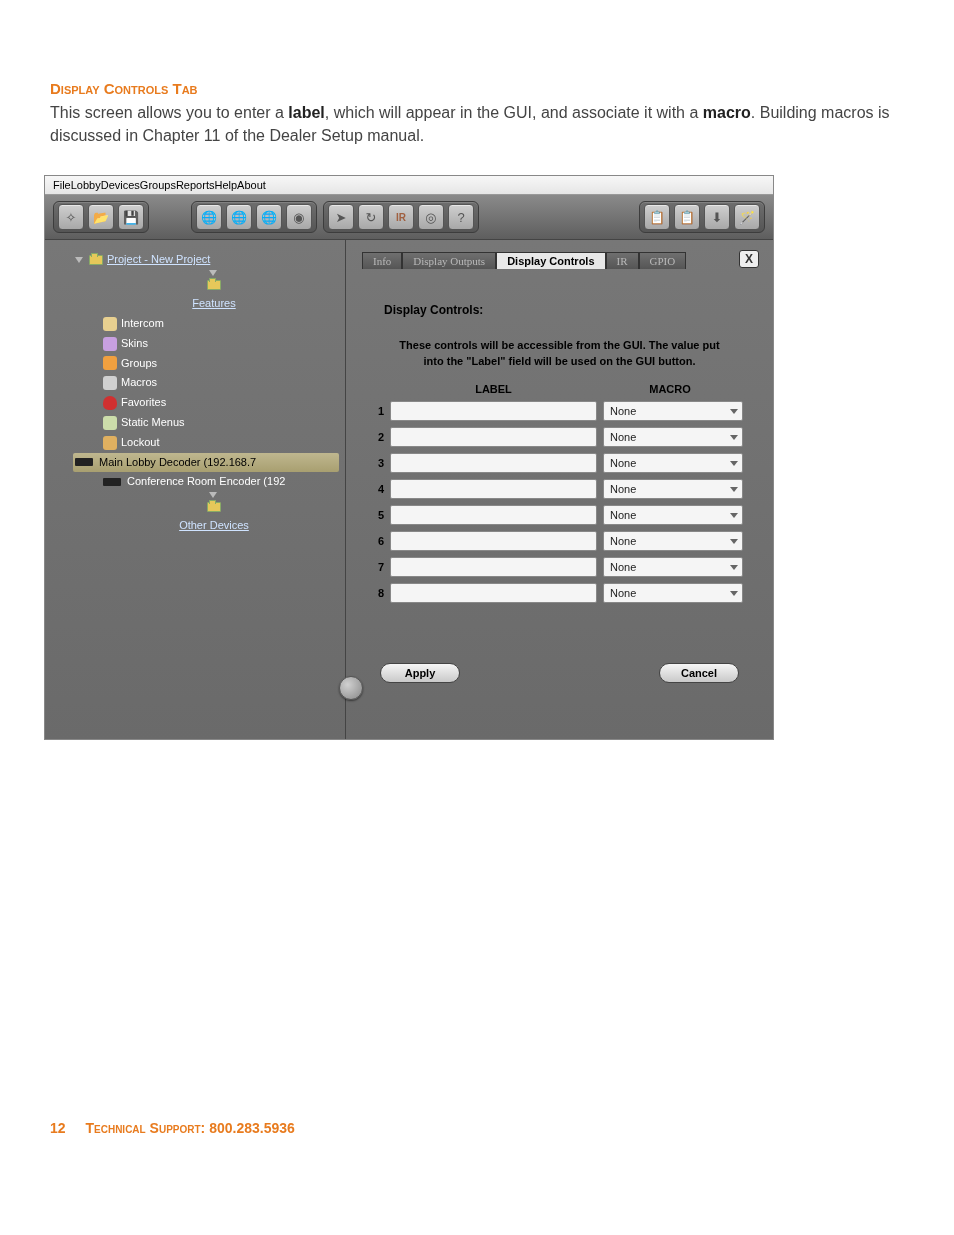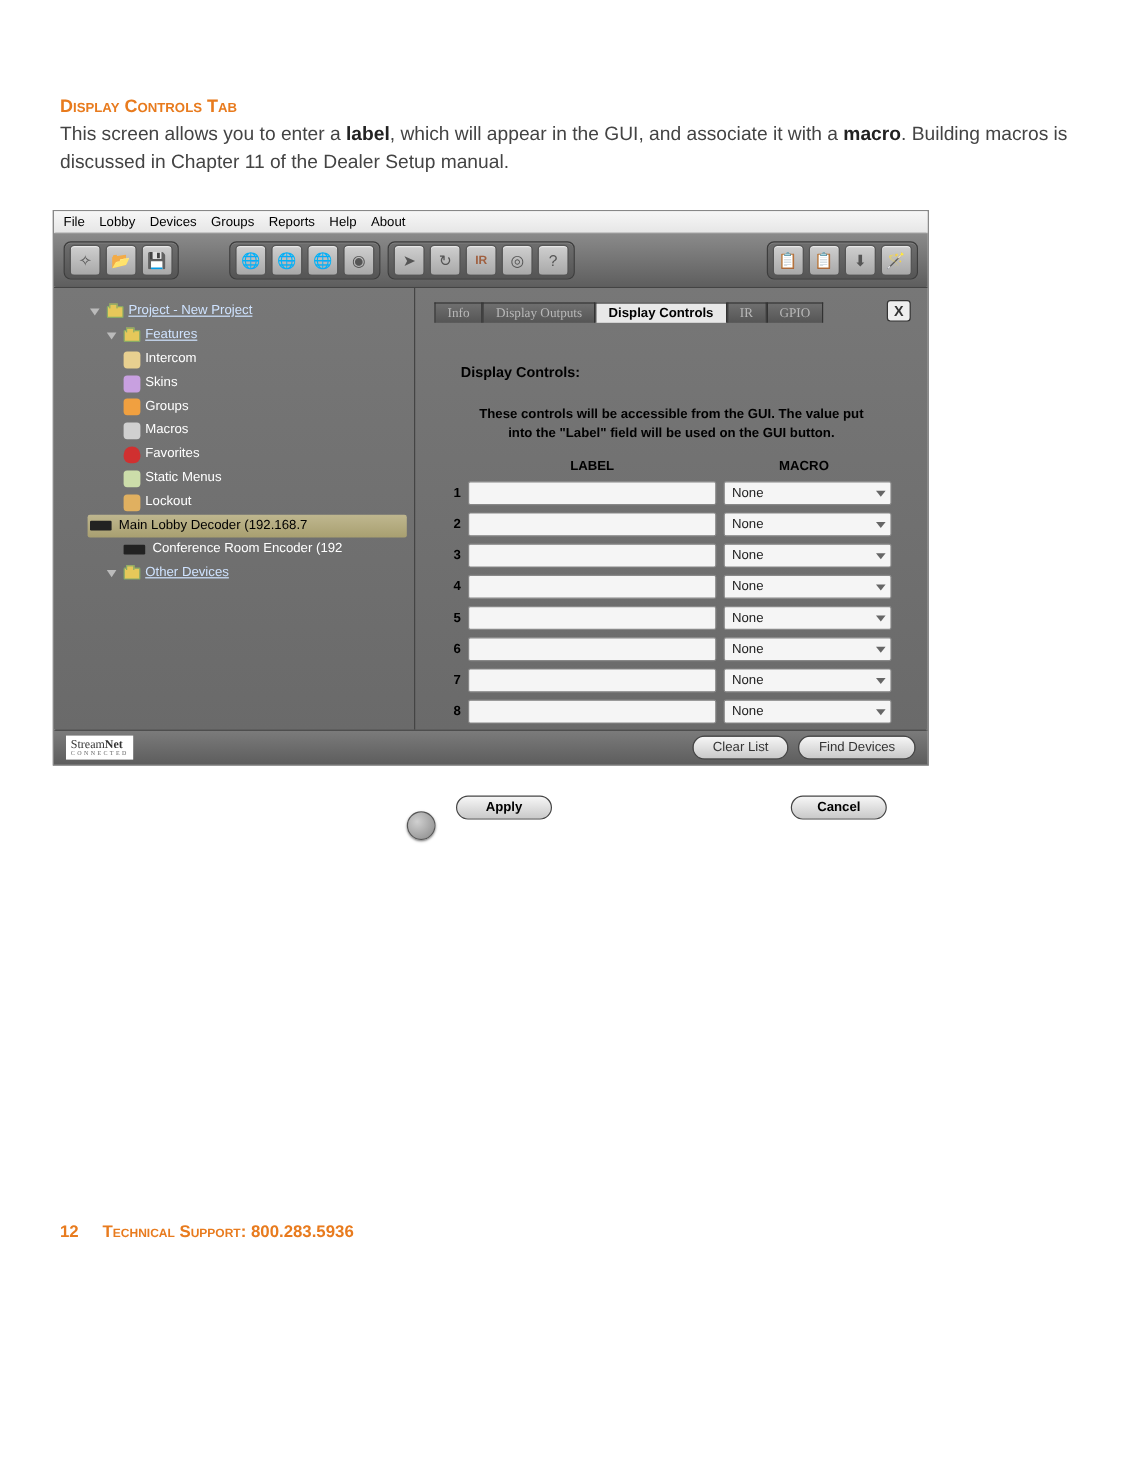--- a/index.html
+++ b/index.html
@@ -3,40 +3,40 @@
 <meta charset="utf-8">
 <style>
   * { box-sizing: border-box; margin: 0; padding: 0; }
   body { font-family: Arial, Helvetica, sans-serif; background: #fff; width: 954px; margin: 0 auto; padding: 80px 50px 40px 50px; font-size: 14px; color: #333; }
   .section-title { color: #E87B1E; font-variant: small-caps; font-weight: bold; font-size: 15px; margin-bottom: 4px; font-family: Arial, sans-serif; }
   .intro { font-size: 16px; line-height: 1.45; margin-bottom: 28px; color: #444; }
   .intro b { color: #222; }
 
   
   .app { width: 730px; margin-left: -6px; border: 1px solid #888; background: #7a7a7a; font-size: 11px; position: relative; box-shadow: 0 0 0 1px #fff inset; }
-  .menubar { display: flex; gap: 12px; padding: 3px 8px; background: linear-gradient(#f7f7f7,#e6e6e6); color: #000; font-size: 11px; }
+  .menubar { display: flex; gap: 0; padding: 3px 8px; background: linear-gradient(#f7f7f7,#e6e6e6); color: #000; font-size: 11px; }
   .menubar span { cursor: default; }
 
   .toolbar { display: flex; align-items: center; gap: 6px; padding: 6px 8px; background: linear-gradient(#8a8a8a,#5e5e5e); border-top:1px solid #999; border-bottom:1px solid #444; }
   .tgroup { display:flex; gap:4px; padding:2px 4px; border:1px solid #3d3d3d; border-radius:6px; background: linear-gradient(#6e6e6e,#555); box-shadow: inset 0 1px 0 rgba(255,255,255,.15); }
   .tbtn { width:26px; height:26px; border-radius:4px; background: linear-gradient(#cfcfcf,#a8a8a8); border:1px solid #555; box-shadow: inset 0 1px 0 rgba(255,255,255,.5); display:flex; align-items:center; justify-content:center; font-size:13px; color:#555; }
   .spacer { flex:1; }
 
-  .body { display:flex; height: 368px; background: linear-gradient(#777,#6a6a6a); }
+  .body { display:flex; height: 499px; background: linear-gradient(#777,#6a6a6a); }
 
   
   .tree { width: 300px; padding: 10px 6px 10px 30px; color:#fff; font-size:11px; line-height:1.8; position:relative; }
   .tree .row { display:flex; align-items:center; gap:4px; white-space:nowrap; }
   .tree .row.sel { background: linear-gradient(#bfb78f,#a89f70); color:#000; border-radius:2px; padding:0 2px; margin-left:-2px; }
   .tri { display:inline-block; width:0;height:0; border-left:4px solid transparent; border-right:4px solid transparent; border-top:6px solid #bbb; margin-right:2px; }
   .fld { width:14px; height:10px; background:#e6c85a; border:1px solid #8a6; border-radius:1px; display:inline-block; position:relative; }
   .fld::before{content:"";position:absolute;top:-3px;left:1px;width:5px;height:3px;background:#e6c85a;border:1px solid #8a6;border-bottom:none;}
   .ico { width:14px;height:14px; display:inline-block; border-radius:3px; }
   .lnk { color:#cfe3ff; text-decoration:underline; }
-  .sub1 { padding-left: 14px; }
+  .sub1 { padding-left: 14px; flex-direction: column; }
   .sub2 { padding-left: 28px; }
   .dev { width:18px;height:8px;background:#222;border-radius:1px;display:inline-block;margin-right:2px;}
   .tree-wrap { border-right:1px solid #444; display:flex; flex-direction:column; }
 
   
   .right { flex:1; position:relative; padding:12px; }
   .tabs { display:flex; gap:0; margin-left:4px; }
   .tab { padding:2px 10px; font-size:11px; color:#b8b8b8; background:linear-gradient(#6f6f6f,#555); border:1px solid #333; border-bottom:none; font-family: Georgia, serif; }
   .tab.active { background:#e8e8e8; color:#000; font-family: Arial,sans-serif; font-weight:bold; }
   .closebtn { position:absolute; top:10px; right:14px; width:20px;height:18px; background:#eee; border:1px solid #333; border-radius:3px; display:flex;align-items:center;justify-content:center; font-weight:bold; font-size:12px; }
@@ -270,28 +270,18 @@
 
       <div class="btnrow">
         <div class="pillbtn">Apply</div>
         <div class="pillbtn">Cancel</div>
       </div>
     </div>
 
     <div class="scroll-handle"></div>
   </div>
 
-  <div class="footer">
-    <div class="logo">
-      <span>Stream</span><span class="net">Net</span>
-      <span class="tag">CONNECTED</span>
-    </div>
-    <div class="footbtns">
-      <div class="footbtn">Clear List</div>
-      <div class="footbtn">Find Devices</div>
-    </div>
-  </div>
 </div>
 
 <div class="page-footer">
   <span class="num">12</span>
   <span class="sup">Technical Support: </span><span class="ph">800.283.5936</span>
 </div>
 
 </body></html>

